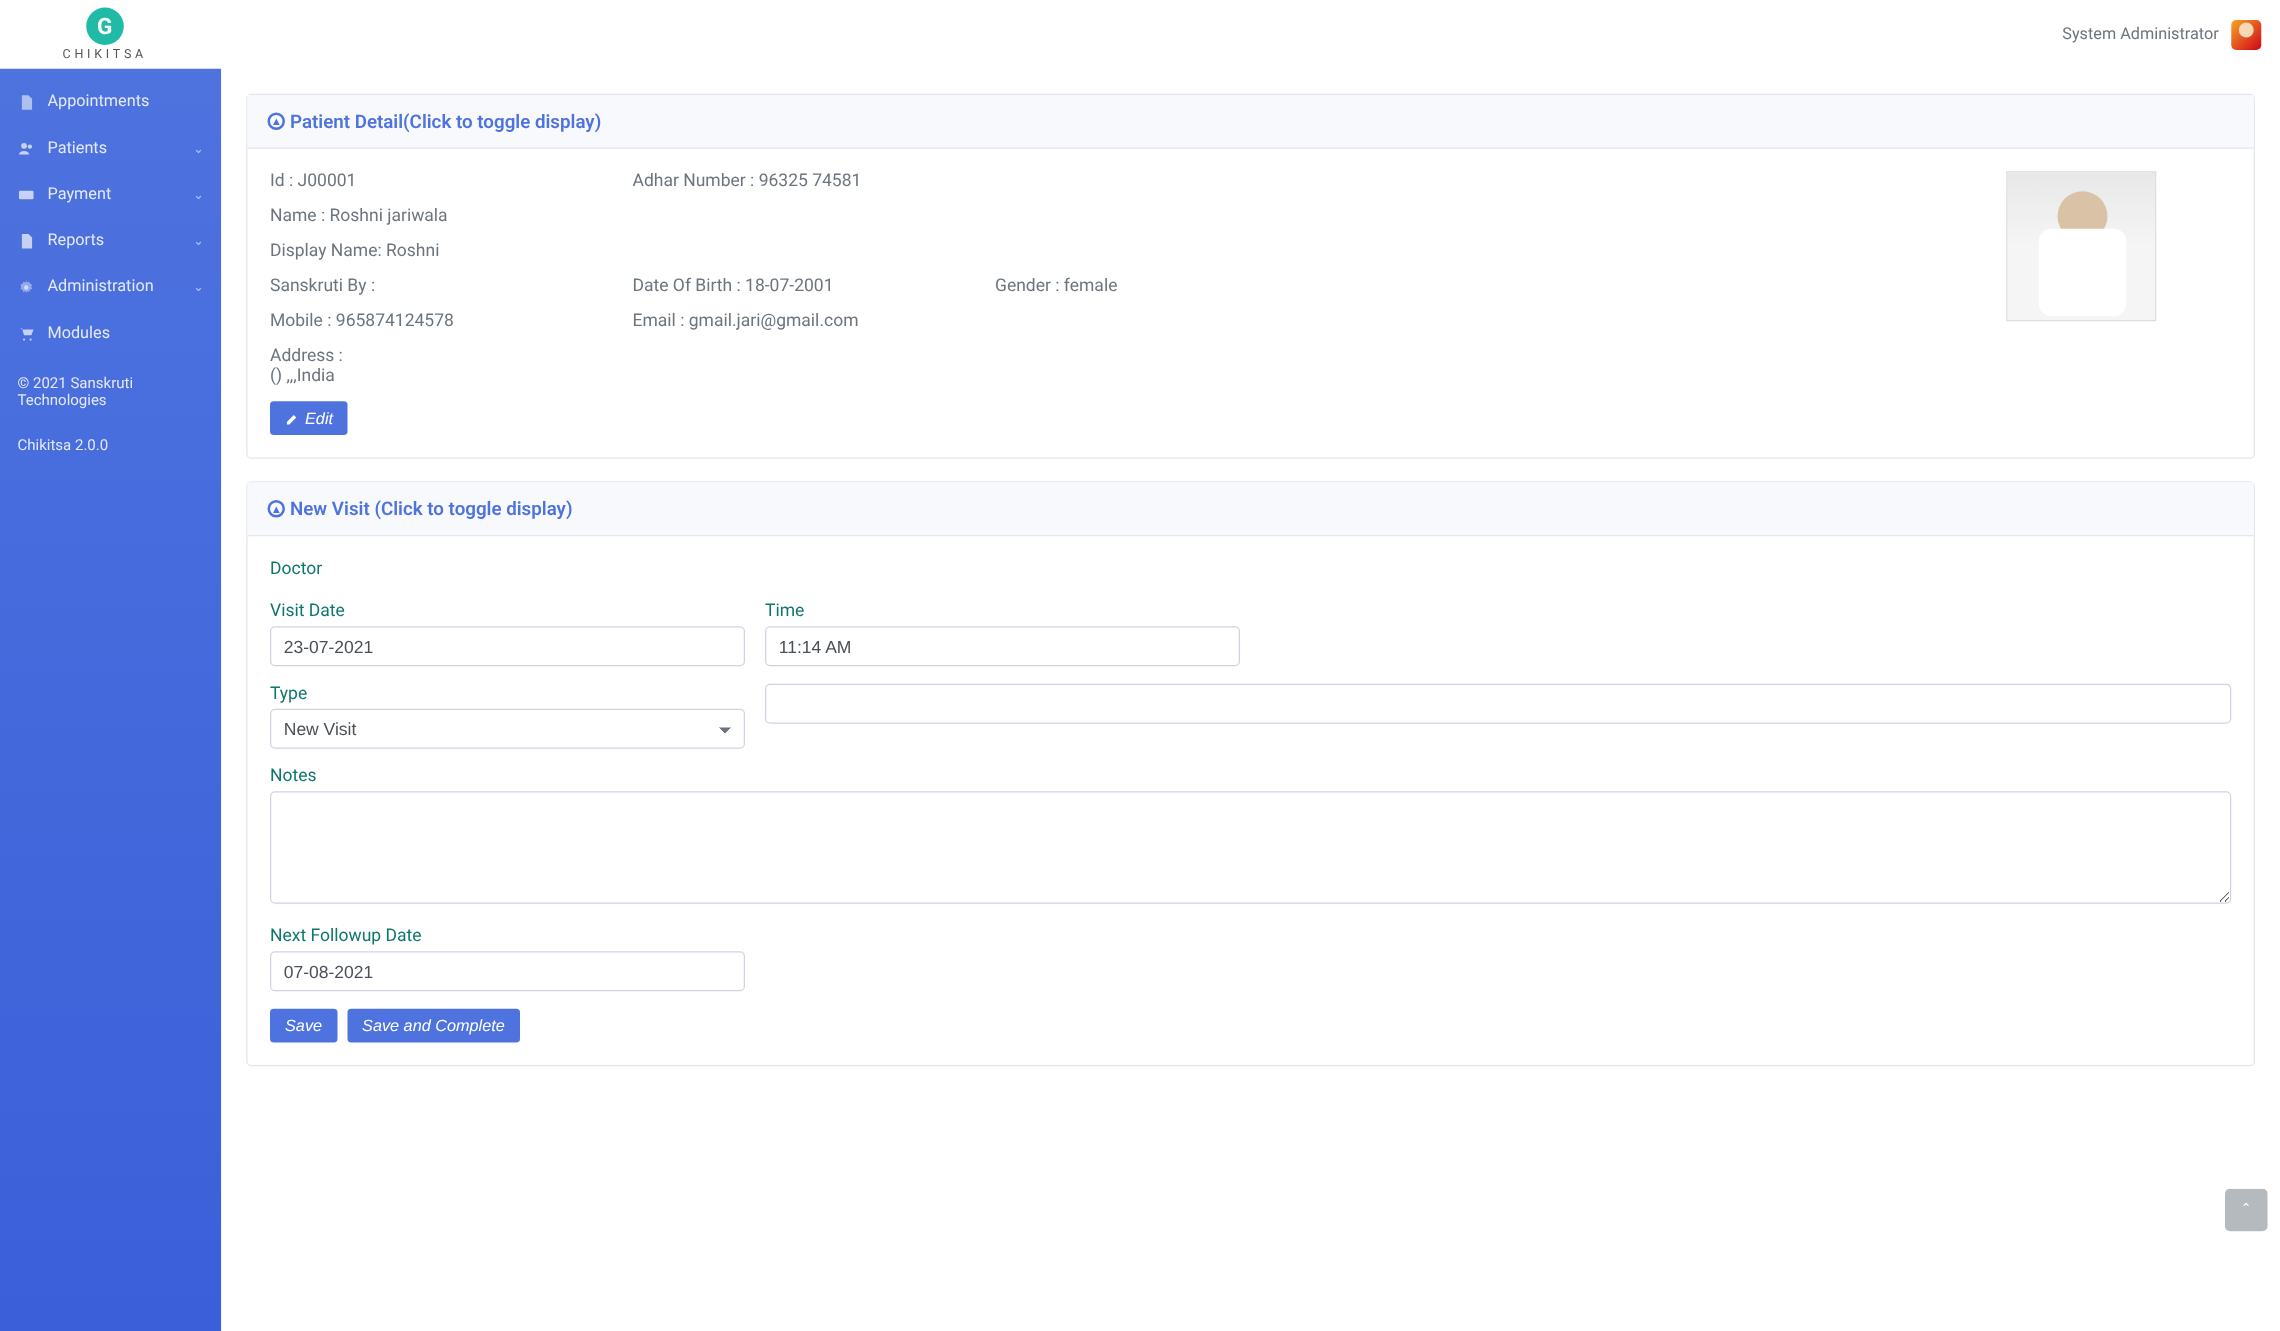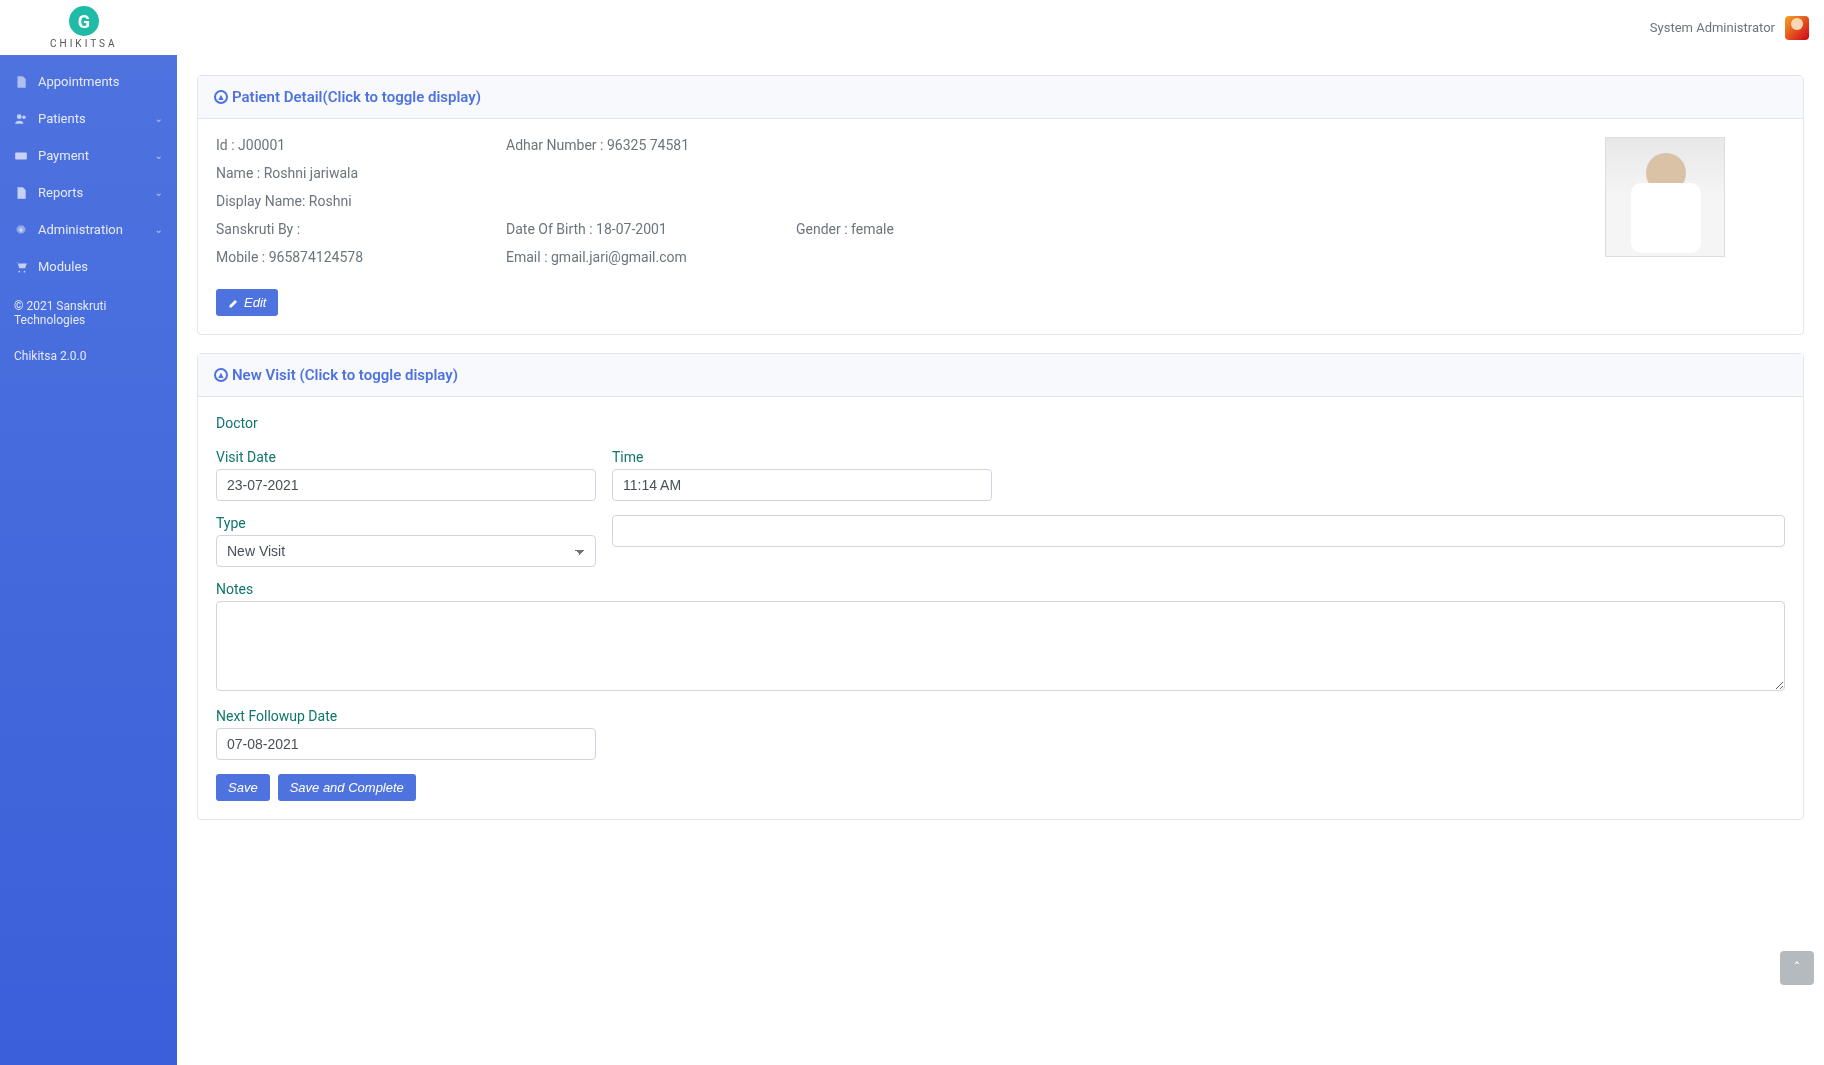--- a/index.html
+++ b/index.html
@@ -287,20 +287,24 @@
           <div><span>Sanskruti By : </span><span></span></div>
           <div><span>Date Of Birth : </span><span>18-07-2001</span></div>
           <div><span>Gender : </span><span>female</span></div>
           <div></div>
 
           <div><span>Mobile : </span><span>965874124578</span></div>
           <div><span>Email : </span><span>gmail.jari@gmail.com</span></div>
           <div></div>
             <div></div>
 
+          <div class="detail-row-full">
+            <span>Address :</span><br>
+            <span>() ,,,India</span>
+          </div>
           <div></div>
 
           <div class="patient-photo"></div>
         </div>
         <div style="margin-top:12px;">
           <button class="btn">
             <svg width="12" height="12" viewBox="0 0 24 24" fill="currentColor">
                 <path d="M3 17l11-11 4 4L7 21H3v-4z"></path>
               </svg>
             <span>Edit</span>

